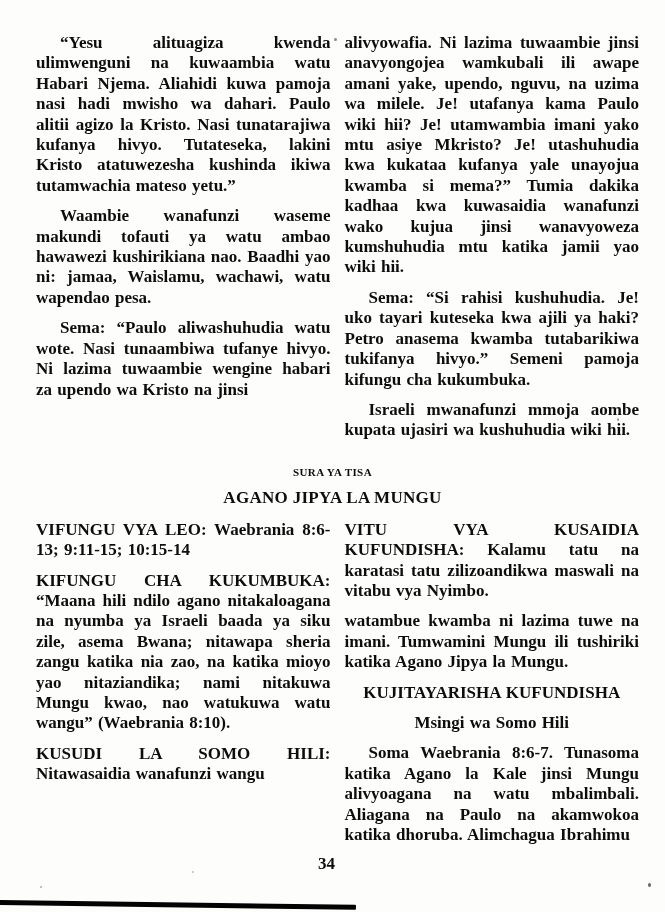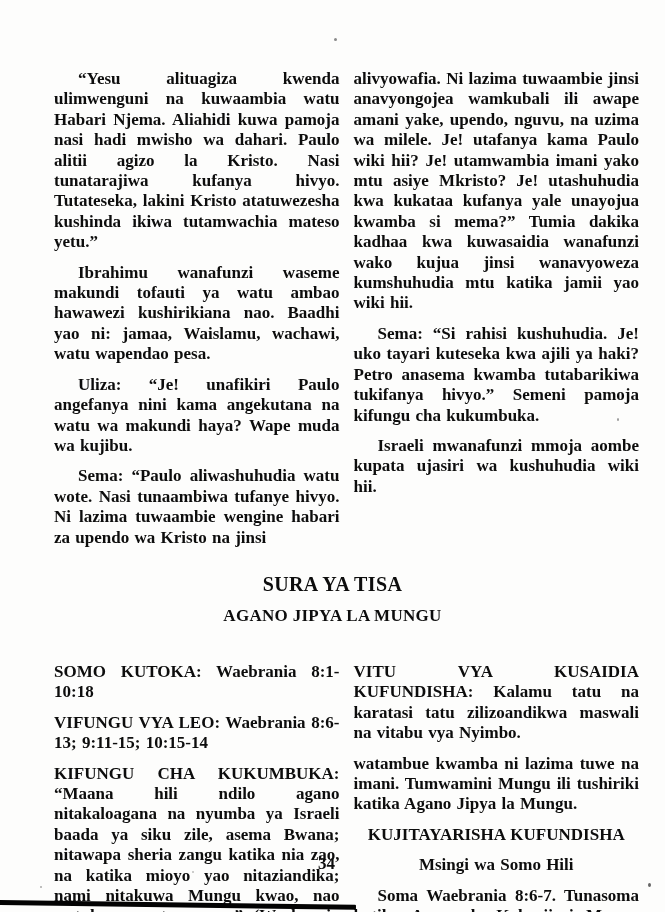--- a/index.html
+++ b/index.html
@@ -6,33 +6,33 @@
   .page {
     position:relative;
     width:665px; height:912px;
     background:#fdfdfc;
     overflow:hidden;
     font-family:"Liberation Serif", serif;
     font-weight:700;
     color:#0d0d0d;
     -webkit-font-smoothing:antialiased;
   }
-  .cols { display:flex; gap:14px; padding-left:54px; padding-right:26px;margin-top:36px; }
+  .cols { display:flex; gap:14px; padding-left:36px; padding-right:26px; }
   .cols.top { padding-top:33px; }
   .col { flex:1 1 0; min-width:0; }
   .para, .block {
     margin:0 0 10px 0;
     font-size:17px;
     line-height:20.4px;
     text-align:justify;
     word-spacing:1px;
   }
   .indent { text-indent:24px; }
   .chapter { text-align:center; margin:15px 0 12px 0; }
-  .chapter .kicker { font-size:20px; letter-spacing:0.4px; }
+  .chapter .kicker { font-size:11px; letter-spacing:0.4px; }
   .chapter .title  { font-size:17px; letter-spacing:0.3px; margin-top:10px; }
   .subhead { text-align:center; }
   .pagenum {
     position:absolute; left:0; right:12px; bottom:38px;
     text-align:center; font-size:17px;
   }
   .scan-line {
     position:absolute; left:-6px; bottom:7px;
     width:362px; height:5px; background:#030303;
     transform:rotate(0.75deg); transform-origin:left center;
@@ -46,39 +46,37 @@
   .speck.s5 { left:617px; top:418px; width:2px; height:3px; background:#999; }
 </style>
 </head>
 <body>
 
 <div class="page">
 
   <div class="cols top">
     <div class="col">
       <p class="para indent">“Yesu alituagiza kwenda ulimwenguni na kuwaambia watu Habari Njema.  Aliahidi kuwa pamoja nasi hadi mwisho wa dahari. Paulo alitii agizo la Kristo. Nasi tunatarajiwa kufanya hivyo. Tutateseka, lakini Kristo atatuwezesha kushinda ikiwa tutamwachia mateso yetu.”</p>
-      <p class="para indent">Ibrahimu wanafunzi waseme makundi tofauti ya watu ambao hawawezi kushirikiana nao. Baadhi yao ni: jamaa, Waislamu, wachawi, watu wapendao pesa.</p>
-      <p class="para indent">Uliza: “Je! unafikiri Paulo angefanya nini kama angekutana na watu wa makundi haya?  Wape muda wa kujibu.</p>
+      <p class="para indent">Waambie wanafunzi waseme makundi tofauti ya watu ambao hawawezi kushirikiana nao. Baadhi yao ni: jamaa, Waislamu, wachawi, watu wapendao pesa.</p>
       <p class="para indent">Sema: “Paulo aliwashuhudia watu wote. Nasi tunaambiwa tufanye hivyo. Ni lazima tuwaambie wengine habari za upendo wa Kristo na jinsi</p>
     </div>
     <div class="col">
       <p class="para">alivyowafia. Ni lazima tuwaambie jinsi anavyongojea wamkubali ili awape amani yake, upendo, nguvu, na uzima wa milele. Je! utafanya kama Paulo wiki hii?  Je! utamwambia imani yako mtu asiye Mkristo? Je! utashuhudia kwa kukataa kufanya yale unayojua kwamba si mema?” Tumia dakika kadhaa kwa kuwasaidia wanafunzi wako kujua jinsi wanavyoweza kumshuhudia mtu katika jamii yao wiki hii.</p>
       <p class="para indent">Sema: “Si rahisi kushuhudia. Je! uko tayari kuteseka kwa ajili ya haki? Petro anasema kwamba tutabarikiwa tukifanya hivyo.” Semeni pamoja kifungu cha kukumbuka.</p>
       <p class="para indent">Israeli mwanafunzi mmoja aombe kupata ujasiri wa kushuhudia wiki hii.</p>
     </div>
   </div>
 
   <div class="chapter">
     <div class="kicker">SURA YA TISA</div>
     <div class="title">AGANO JIPYA LA MUNGU</div>
   </div>
 
   <div class="cols bottom">
     <div class="col">
-      <p class="block">SOMO KUTOKA: Waebrania 8:1-10:18</p>
       <p class="block">VIFUNGU VYA LEO: Waebrania 8:6-13; 9:11-15; 10:15-14</p>
       <p class="block">KIFUNGU CHA KUKUMBUKA: “Maana hili ndilo agano nitakaloagana na nyumba ya Israeli baada ya siku zile, asema Bwana; nitawapa sheria zangu katika nia zao, na katika mioyo yao nitaziandika; nami nitakuwa Mungu kwao, nao watukuwa watu wangu” (Waebrania 8:10).</p>
       <p class="block">KUSUDI LA SOMO HILI: Nitawasaidia wanafunzi wangu</p>
     </div>
     <div class="col">
       <p class="block">VITU VYA KUSAIDIA KUFUNDISHA: Kalamu tatu na karatasi tatu zilizoandikwa maswali na vitabu vya Nyimbo.</p>
       <p class="block">watambue kwamba ni lazima tuwe na imani. Tumwamini Mungu ili tushiriki katika Agano Jipya la Mungu.</p>
       <p class="block subhead">KUJITAYARISHA KUFUNDISHA</p>
       <p class="block subhead">Msingi wa Somo Hili</p>
       <p class="block indent">Soma Waebrania 8:6-7. Tunasoma katika Agano la Kale jinsi Mungu alivyoagana na watu mbalimbali. Aliagana na Paulo na akamwokoa katika dhoruba. Alimchagua Ibrahimu</p>

